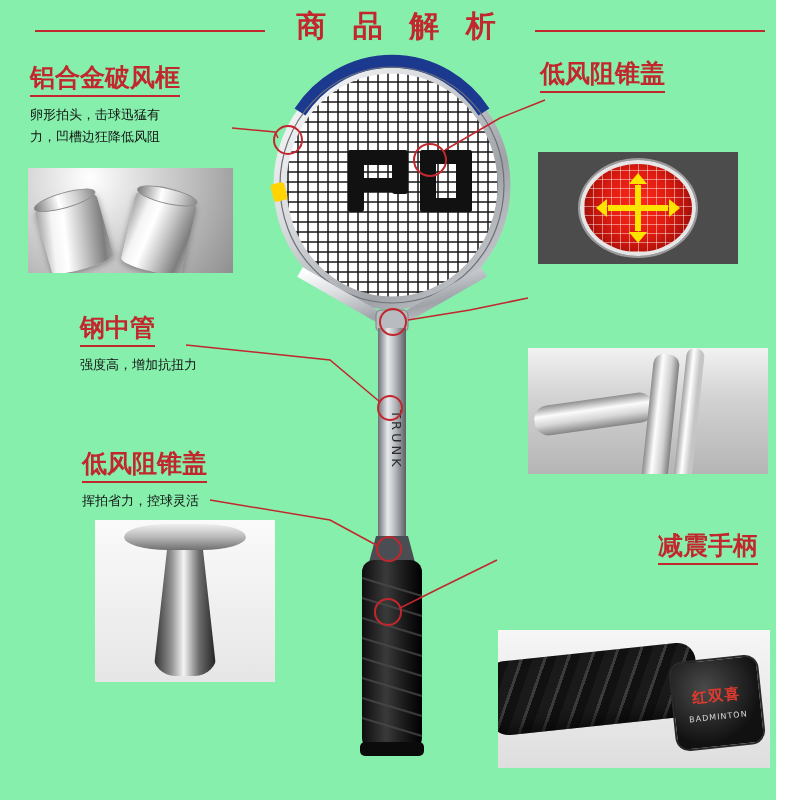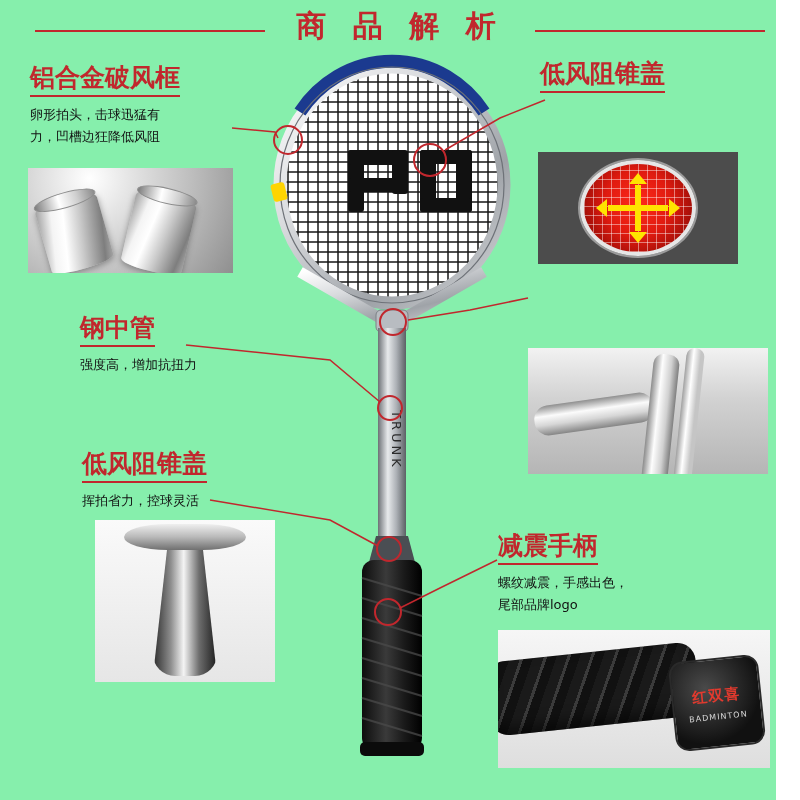--- a/index.html
+++ b/index.html
@@ -383,24 +383,22 @@
 
   <div class="callout" style="left:82px; top:448px; width:240px;">
     <div class="head underline">低风阻锥盖</div>
     <div class="body">挥拍省力，控球灵活</div>
   </div>
   <div class="photo photo-cone" style="left:95px; top:520px; width:180px; height:162px;">
     <div class="cone-body"></div>
     <div class="cone-flange"></div>
   </div>
 
-  <div class="callout" style="left:498px; top:530px; width:260px;">
+  <div class="callout" style="left:498px; top:530px; width:260px;text-align:right;">
     <div class="head underline">减震手柄</div>
-    <div class="body">螺纹减震，手感出色，
-尾部品牌logo</div>
   </div>
   <div class="photo photo-handle" style="left:498px; top:630px; width:272px; height:138px;">
     <div class="grip"></div>
     <div class="buttcap">
       <div class="logo">红双喜</div>
       <div class="sub">BADMINTON</div>
     </div>
   </div>
 
 </div>

